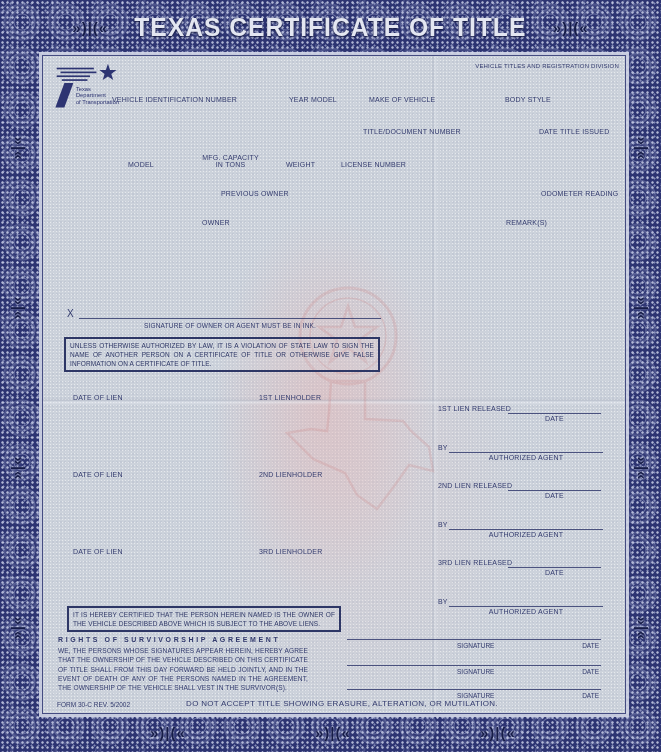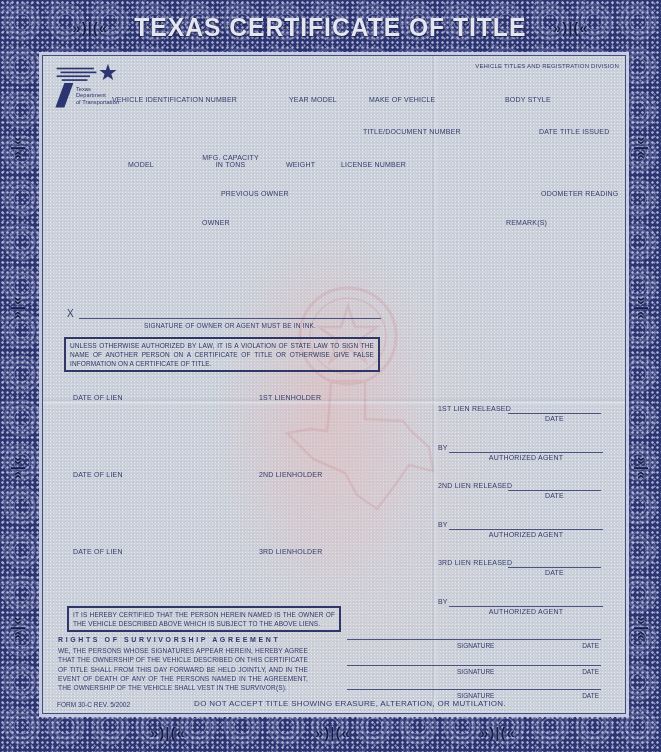--- a/index.html
+++ b/index.html
@@ -35,21 +35,21 @@
   .lbl.center{text-align:center;}
   .line{position:absolute;border-top:1px solid rgba(52,60,110,.85);height:0;}
   .box{position:absolute;border:2px solid #2e3766;color:#2e3766;font-size:6.5px;line-height:1.4;
     text-align:justify;padding:2px 4px;box-sizing:border-box;letter-spacing:.1px;background:rgba(215,220,230,.15);}
   .surv-head{position:absolute;font-size:7px;font-weight:bold;color:#333b6e;letter-spacing:2.6px;white-space:nowrap;}
   .surv-body{position:absolute;font-size:6.6px;color:#333b6e;line-height:1.42;text-align:justify;letter-spacing:.1px;}
   .sigrow{position:absolute;left:304px;width:254px;height:14px;border-top:1px solid rgba(52,60,110,.85);}
   .sigrow .s{position:absolute;left:110px;top:2px;font-size:6.5px;color:#333b6e;}
   .sigrow .d{position:absolute;right:2px;top:2px;font-size:6.5px;color:#333b6e;}
   .wm{position:absolute;left:210px;top:225px;opacity:.17;pointer-events:none;}
-  .footer-warning{position:absolute;left:16px;width:100%;top:643px;text-align:center;font-size:8px;color:#333b6e;letter-spacing:.3px;}
+  .footer-warning{position:absolute;left:8px;width:100%;top:643px;text-align:center;font-size:8px;color:#333b6e;letter-spacing:.3px;}
   .form-no{position:absolute;left:14px;top:645px;font-size:6.5px;color:#333b6e;}
 </style>
 </head>
 <body>
 
 <div id="page">
 
   <div class="title-band">
     <span class="motif">»)|(«</span>
     <span class="doc-title">TEXAS CERTIFICATE OF TITLE</span>

